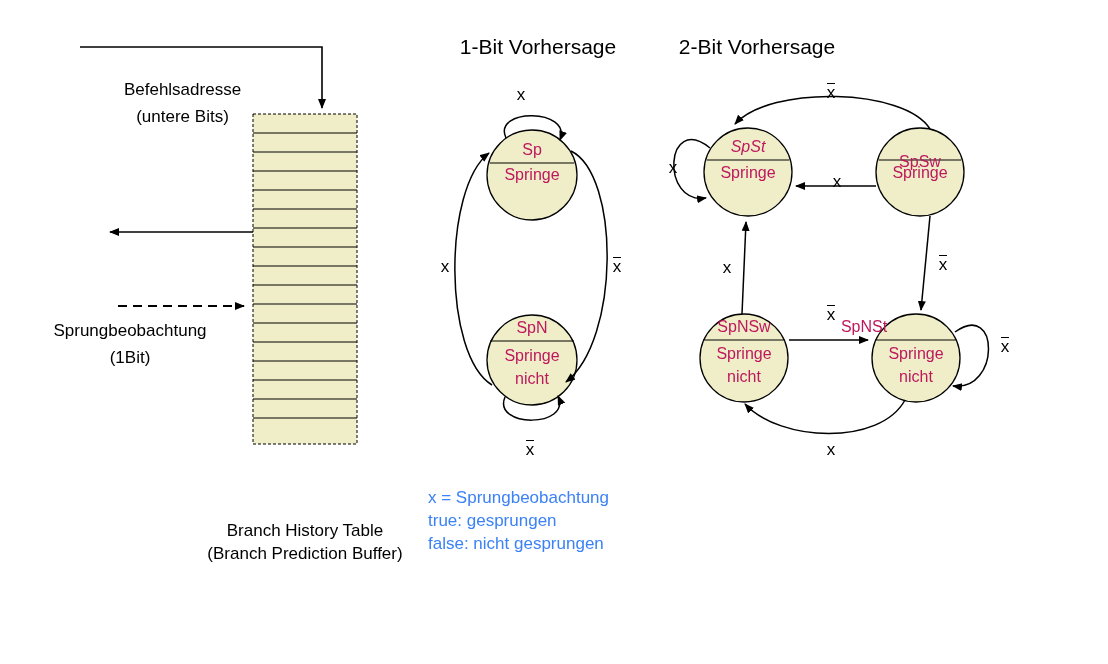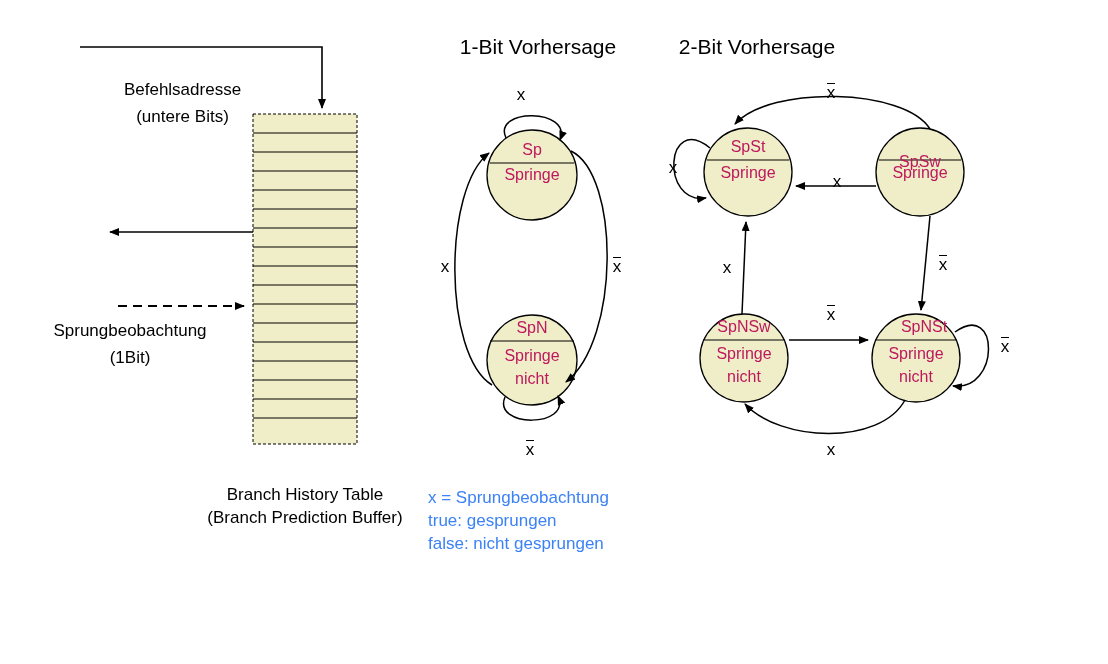--- a/index.html
+++ b/index.html
@@ -71,20 +71,21 @@
     white-space: pre;
     color: #3b82f6;
   }
   .caption {
     position: absolute;
     font-size: 17px;
     line-height: 23px;
     text-align: center;
     white-space: pre;
     color: #000;
+    margin-top: 36px;
   }
 </style>
 </head>
 <body>
 
 <div id="stage">
 
   <svg class="svg-layer" viewBox="0 0 1108 664">
     <defs>
       <marker id="arrow" markerWidth="11" markerHeight="11" refX="9" refY="4" orient="auto" markerUnits="userSpaceOnUse">
@@ -196,31 +197,31 @@
   <div class="var" style="left:602px; top:257px; width:30px;"><span class="ovr">x</span></div>
 
   <div class="var" style="left:430px; top:257px; width:30px;">x</div>
 
   <div class="var" style="left:515px; top:440px; width:30px;"><span class="ovr">x</span></div>
 
   <div class="legend" style="left:428px; top:486px; width:260px;">x = Sprungbeobachtung
 true: gesprungen
 false: nicht gesprungen</div>
 
-  <div class="statetext" style="left:698px; top:138px; width:100px;">SpSt</div>
+  <div class="statetext" style="left:698px; top:138px; width:100px;font-style:italic;">SpSt</div>
   <div class="statetext" style="left:698px; top:164px; width:100px;">Springe</div>
 
   <div class="statetext" style="left:870px; top:153px; width:100px;">SpSw</div>
   <div class="statetext" style="left:870px; top:164px; width:100px;">Springe</div>
 
   <div class="statetext" style="left:694px; top:318px; width:100px;">SpNSw</div>
   <div class="statetext" style="left:694px; top:345px; width:100px;">Springe</div>
   <div class="statetext" style="left:694px; top:368px; width:100px;">nicht</div>
 
-  <div class="statetext" style="left:874px; top:318px; width:100px;">SpNSt</div>
+  <div class="statetext" style="left:814px; top:318px; width:100px;">SpNSt</div>
   <div class="statetext" style="left:866px; top:345px; width:100px;">Springe</div>
   <div class="statetext" style="left:866px; top:368px; width:100px;">nicht</div>
 
   <div class="var" style="left:660px; top:158px; width:26px;">x</div>
 
   <div class="var" style="left:818px; top:83px; width:26px;"><span class="ovr">x</span></div>
 
   <div class="var" style="left:824px; top:172px; width:26px;">x</div>
 
   <div class="var" style="left:930px; top:255px; width:26px;"><span class="ovr">x</span></div>

